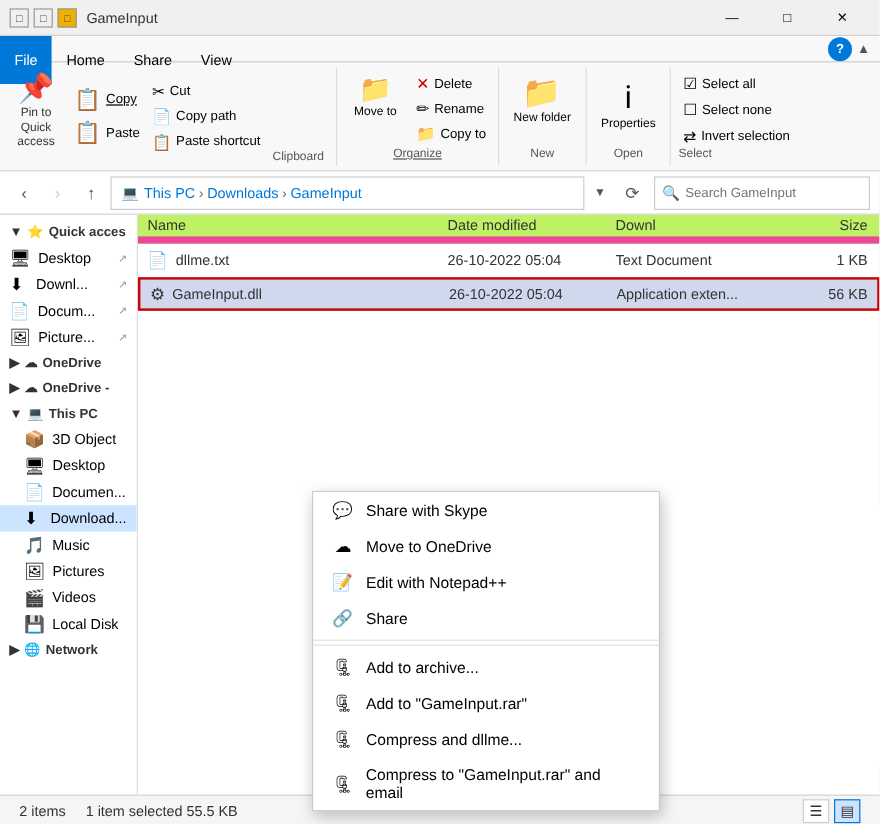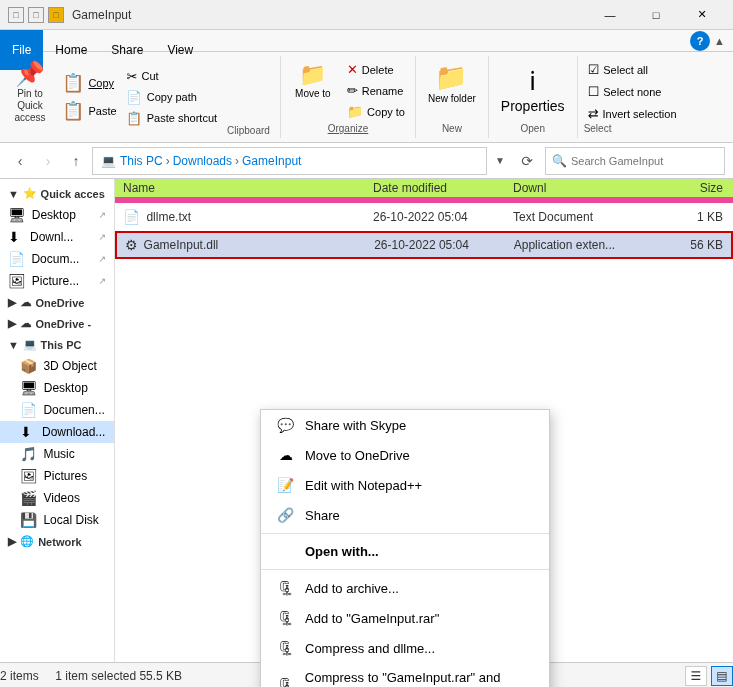--- a/index.html
+++ b/index.html
@@ -64,21 +64,21 @@
     .file-cell { overflow: hidden; text-overflow: ellipsis; white-space: nowrap; }
     .file-icon { margin-right: 6px; font-size: 14px; }
 
     
     .context-menu { position: absolute; background: white; border: 1px solid #ccc; box-shadow: 2px 4px 12px rgba(0,0,0,0.25); width: 290px; z-index: 1000; font-size: 13px; }
     .ctx-item { display: flex; align-items: center; padding: 7px 16px; cursor: pointer; gap: 10px; }
     .ctx-item .ctx-icon { width: 18px; text-align: center; font-size: 14px; }
     .ctx-divider { height: 1px; background: #e0e0e0; margin: 3px 0; }
 
     
-    .status-bar { display: flex; align-items: center; height: 26px; background: #f5f5f5; border-top: 1px solid #ccc; padding: 0 0; font-size: 12px; color: #333; }
+    .status-bar { display: flex; align-items: center; height: 26px; background: #f5f5f5; border-top: 1px solid #ccc; padding: 0 16px; font-size: 12px; color: #333; }
     .status-left { flex: 1; }
     .status-right { display: flex; gap: 4px; }
     .view-btn { width: 22px; height: 20px; display: flex; align-items: center; justify-content: center; border: 1px solid #ccc; background: white; cursor: pointer; font-size: 12px; }
     .view-btn.active { background: #cce4ff; border-color: #0078d7; }
   </style>
 </head>
 <body>
 
 <div class="title-bar">
   <div class="title-bar-icons">
@@ -168,21 +168,21 @@
       <div class="ribbon-btn" style="flex:1;">
         <div style="font-size:26px;">📁</div>
         <div style="font-size:10px;text-align:center;">New folder</div>
       </div>
       <div style="font-size:10px;color:#555;">New</div>
     </div>
 
     <div style="display:flex;flex-direction:column;border-right:1px solid #ddd;padding:4px 6px;align-items:center;">
       <div class="ribbon-btn" style="flex:1;">
         <div style="font-size:26px;">ℹ</div>
-        <div style="font-size:14px;">Properties</div>
+        <div style="font-size:10px;">Properties</div>
       </div>
       <div style="font-size:10px;color:#555;">Open</div>
     </div>
 
     <div style="display:flex;flex-direction:column;padding:4px 6px;">
       <div style="display:flex;flex-direction:column;gap:3px;flex:1;">
         <div class="ribbon-btn-small">
           <div style="font-size:13px;">☑</div>
           <div>Select all</div>
         </div>
@@ -343,24 +343,20 @@
     </div>
     <div class="ctx-item">
       <span class="ctx-icon">📝</span>
       <span>Edit with Notepad++</span>
     </div>
     <div class="ctx-item">
       <span class="ctx-icon">🔗</span>
       <span>Share</span>
     </div>
     <div class="ctx-divider"></div>
-    <div class="ctx-item">
-      <span class="ctx-icon"> </span>
-      <span style="font-weight:600;">Open with...</span>
-    </div>
     <div class="ctx-divider"></div>
     <div class="ctx-item">
       <span class="ctx-icon">🗜</span>
       <span>Add to archive...</span>
     </div>
     <div class="ctx-item">
       <span class="ctx-icon">🗜</span>
       <span>Add to "GameInput.rar"</span>
     </div>
     <div class="ctx-item">

